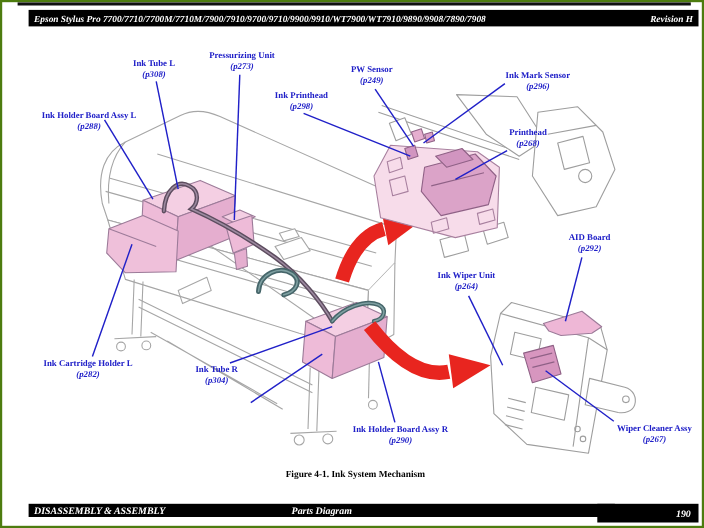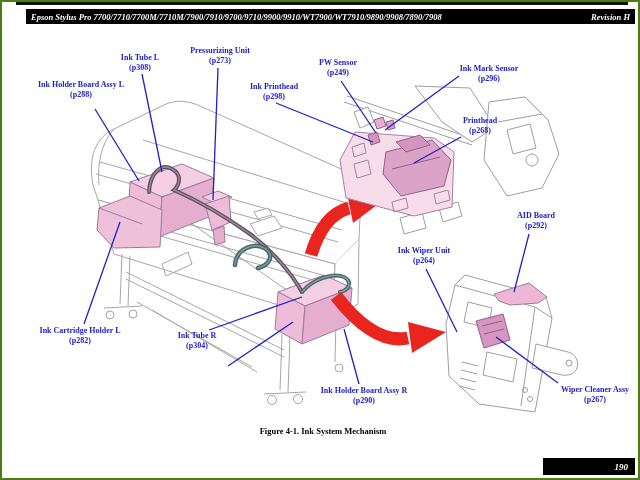--- a/index.html
+++ b/index.html
@@ -16,21 +16,21 @@
   #footer-bar .center{position:absolute;left:0;right:0;text-align:center;}
   #page-num-box{position:absolute;left:541px;top:456px;width:92px;height:17px;background:#000;
                 color:#fff;font:bold italic 9px "Liberation Serif",serif;display:flex;
                 align-items:center;justify-content:flex-end;padding:0 7px;box-sizing:border-box;}
   
   #caption{position:absolute;left:321px;top:424px;transform:translateX(-50%);
            font:bold 8.5px "Liberation Serif",serif;color:#000;white-space:nowrap;}
   
   .callout{position:absolute;transform:translateX(-50%);text-align:center;color:#2020c8;
            font:bold 8px/10px "Liberation Serif",serif;white-space:nowrap;cursor:pointer;}
-  .callout .c-ref{display:block;}
+  .callout .c-ref{display:block;font-style:italic;}
   svg{position:absolute;left:0;top:0;}
 </style>
 </head>
 <body>
 
 <div id="page">
   <div class="topstrip"></div>
 
   <div class="bar" id="header-bar">
     <span>Epson Stylus Pro 7700/7710/7700M/7710M/7900/7910/9700/9710/9900/9910/WT7900/WT7910/9890/9908/7890/7908</span>
@@ -166,21 +166,21 @@
   </svg>
 
   <div class="callout" style="left:138px;top:51px">
     <span class="c-label">Ink Tube L</span>
     <span class="c-ref">(p308)</span>
   </div>
   <div class="callout" style="left:218px;top:44px">
     <span class="c-label">Pressurizing Unit</span>
     <span class="c-ref">(p273)</span>
   </div>
-  <div class="callout" style="left:79px;top:78px">
+  <div class="callout" style="left:79px;top:98px">
     <span class="c-label">Ink Holder Board Assy L</span>
     <span class="c-ref">(p288)</span>
   </div>
   <div class="callout" style="left:272px;top:80px">
     <span class="c-label">Ink Printhead</span>
     <span class="c-ref">(p298)</span>
   </div>
   <div class="callout" style="left:336px;top:56px">
     <span class="c-label">PW Sensor</span>
     <span class="c-ref">(p249)</span>
@@ -213,16 +213,20 @@
     <span class="c-label">Ink Holder Board Assy R</span>
     <span class="c-ref">(p290)</span>
   </div>
   <div class="callout" style="left:593px;top:383px">
     <span class="c-label">Wiper Cleaner Assy</span>
     <span class="c-ref">(p267)</span>
   </div>
 
   <div id="caption">Figure 4-1.  Ink System Mechanism</div>
 
+  <div class="bar" id="footer-bar">
+    <span>DISASSEMBLY &amp; ASSEMBLY</span>
+    <span class="center">Parts Diagram</span>
+  </div>
   <div id="page-num-box">
     <span>190</span>
   </div>
 </div>
 
 </body></html>

